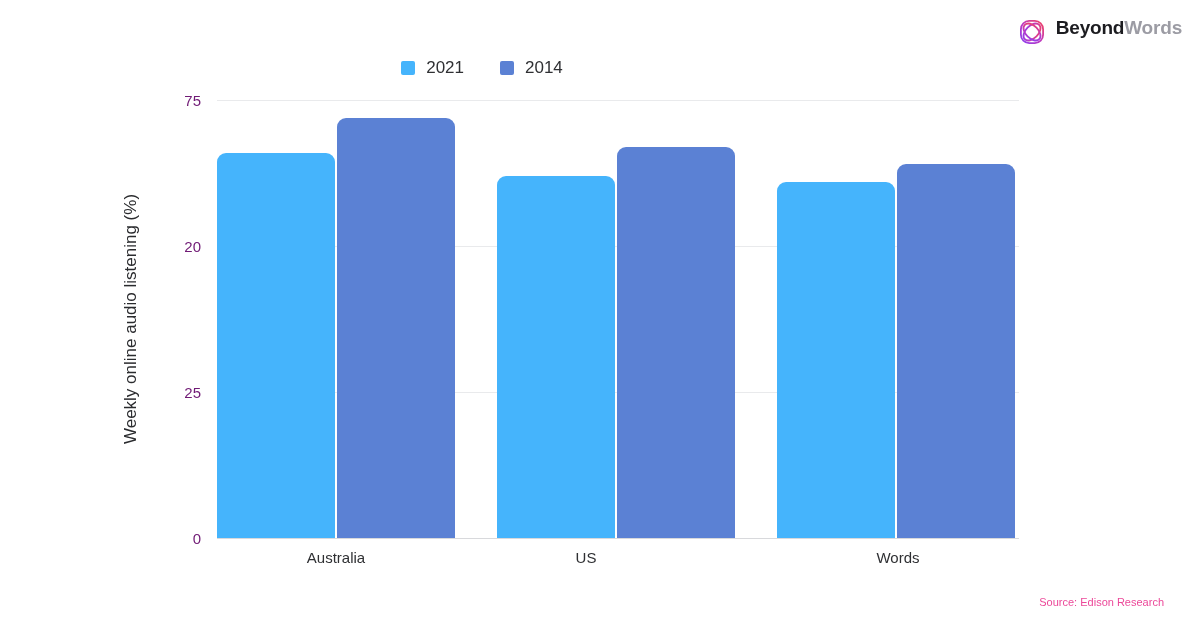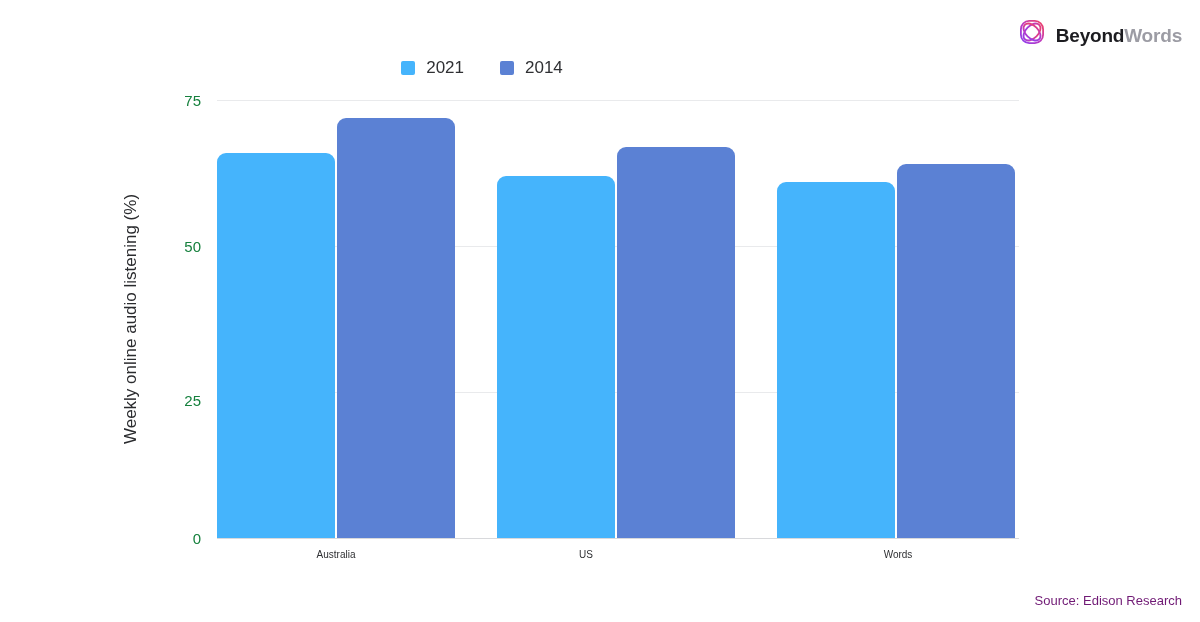--- a/index.html
+++ b/index.html
@@ -18,21 +18,21 @@
     height: 622px;
     background: #ffffff;
   }
 
   
   .brand {
     position: absolute;
     top: 17px;
     right: 18px;
     display: flex;
-    align-items: flex-end;
+    align-items: flex-start;
     gap: 9px;
   }
   .brand-mark { width: 30px; height: 30px; display: block; }
   .brand-text {
     font-size: 19px;
     letter-spacing: -0.2px;
     white-space: nowrap;
   }
   .brand-text .b-beyond { color: #1c1c20; font-weight: 700; }
   .brand-text .b-words  { color: #9c9ca4; font-weight: 700; }
@@ -74,21 +74,21 @@
     width: 100%;
     height: 1px;
     background: #d8d9dc;
   }
   .ytick-wrap {
     position: absolute;
     left: 155px;
     width: 46px;
     text-align: right;
     font-size: 15px;
-    color: #15803d;
+    color: #701a75;
     transform: translateY(-50%);
   }
 
   
   .y-axis-title {
     position: absolute;
     left: 118px;
     top: 100px;
     height: 438px;
     width: 26px;
@@ -110,34 +110,34 @@
     bottom: 0;
     border-radius: 9px 9px 0 0;
   }
   .bar.s2021 { background: #45b4fc; }
   .bar.s2022 { background: #5b81d4; }
 
   
   .xlabel {
     position: absolute;
     top: 549px;
-    font-size: 10px;
+    font-size: 15px;
     color: #2f3033;
     text-align: left;
     transform: translateX(-50%);
     white-space: nowrap;
   }
 
   
   .source-note {
     position: absolute;
-    right: 18px;
+    right: 36px;
     bottom: 14px;
-    font-size: 13px;
-    color: #701a75;
+    font-size: 11px;
+    color: #ec4899;
     white-space: nowrap;
   }
 </style>
 </head>
 <body>
 
 <div id="page">
 
   <div class="brand">
     <svg class="brand-mark" viewBox="0 0 40 40" xmlns="http://www.w3.org/2000/svg">
@@ -168,22 +168,22 @@
       <span class="legend-swatch" style="background:#5b81d4"></span>
       <span class="legend-label">2014</span>
     </div>
   </div>
 
   <div class="y-axis-title">
     <span>Weekly online audio listening (%)</span>
   </div>
 
   <div class="ytick-wrap" style="top:100px">75</div>
-  <div class="ytick-wrap" style="top:246px">50</div>
-  <div class="ytick-wrap" style="top:400px">25</div>
+  <div class="ytick-wrap" style="top:246px">20</div>
+  <div class="ytick-wrap" style="top:392px">25</div>
   <div class="ytick-wrap" style="top:538px">0</div>
 
   <div class="plot">
     <div class="gridline" style="top:0px"></div>
     <div class="gridline" style="top:146px"></div>
     <div class="gridline" style="top:292px"></div>
     <div class="axis-baseline"></div>
 
     <div id="bars-layer">
         <div class="bar s2021" style="left: 0px; width: 118px; height: 385.44px;"></div>

